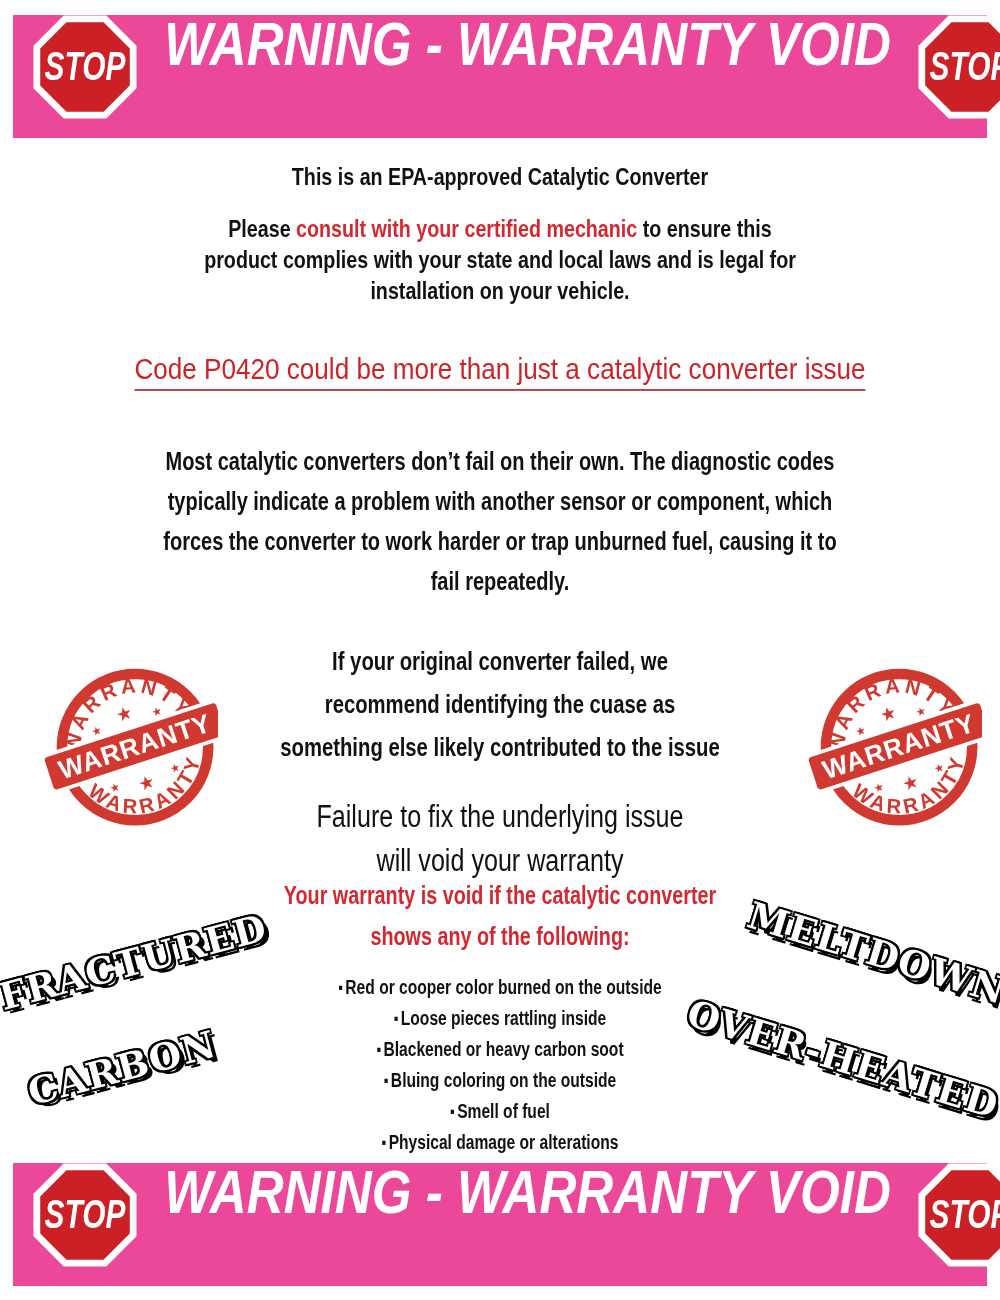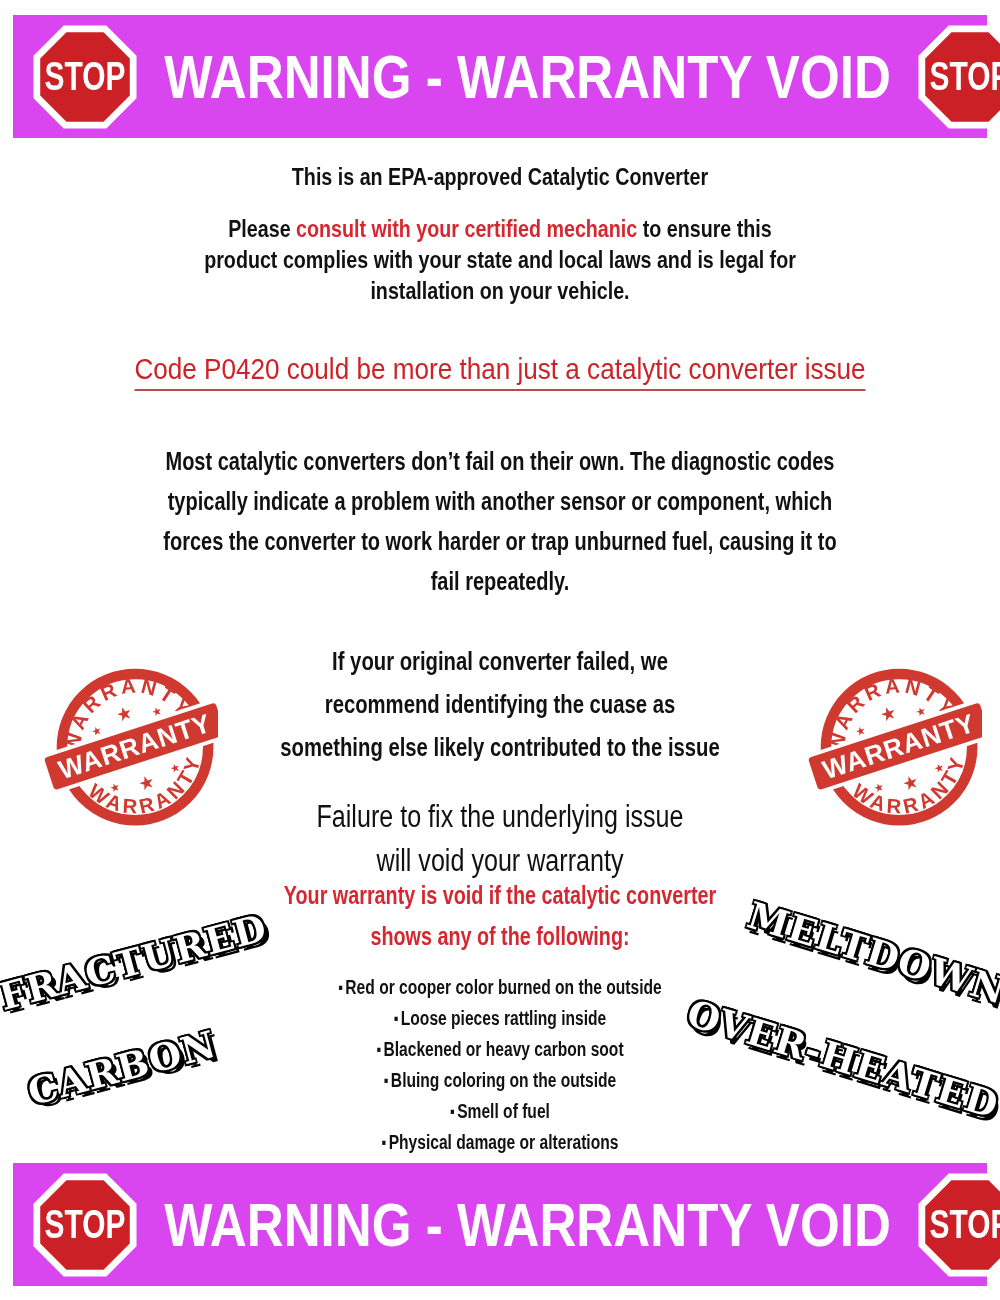--- a/index.html
+++ b/index.html
@@ -1,22 +1,22 @@
 <!DOCTYPE html>
 <html><head>
 <meta charset="utf-8">
 <style>
   html,body{margin:0;padding:0;background:#ffffff;}
   .page{position:relative;width:1000px;height:1300px;background:#ffffff;overflow:hidden;
         font-family:"Liberation Sans",sans-serif;color:#111111;}
 
   
-  .banner{position:absolute;left:13px;width:974px;height:123px;background:#d946ef;
-          display:flex;align-items:center;justify-content:space-between;
-          padding:0 20px;box-sizing:border-box;}
+  .banner{position:absolute;left:13px;width:974px;height:123px;background:#ec4899;
+          display:flex;justify-content:space-between;
+          padding:0 20px;box-sizing:border-box;font-style:italic;}
   .banner-top{top:15px;}
   .banner-bottom{top:1163px;}
   .banner-title{flex:1;text-align:center;color:#ffffff;font-weight:bold;font-size:55px;
                 white-space:nowrap;transform:scale(0.93,1.12);letter-spacing:0;}
   .stop-svg{width:104px;height:104px;flex:none;}
   .stop-text{fill:#ffffff;font-family:"Liberation Sans",sans-serif;font-weight:bold;
              font-size:43px;text-anchor:middle;}
 
   
   .sec{position:absolute;left:0;width:1000px;text-align:center;transform-origin:500px 0;}

